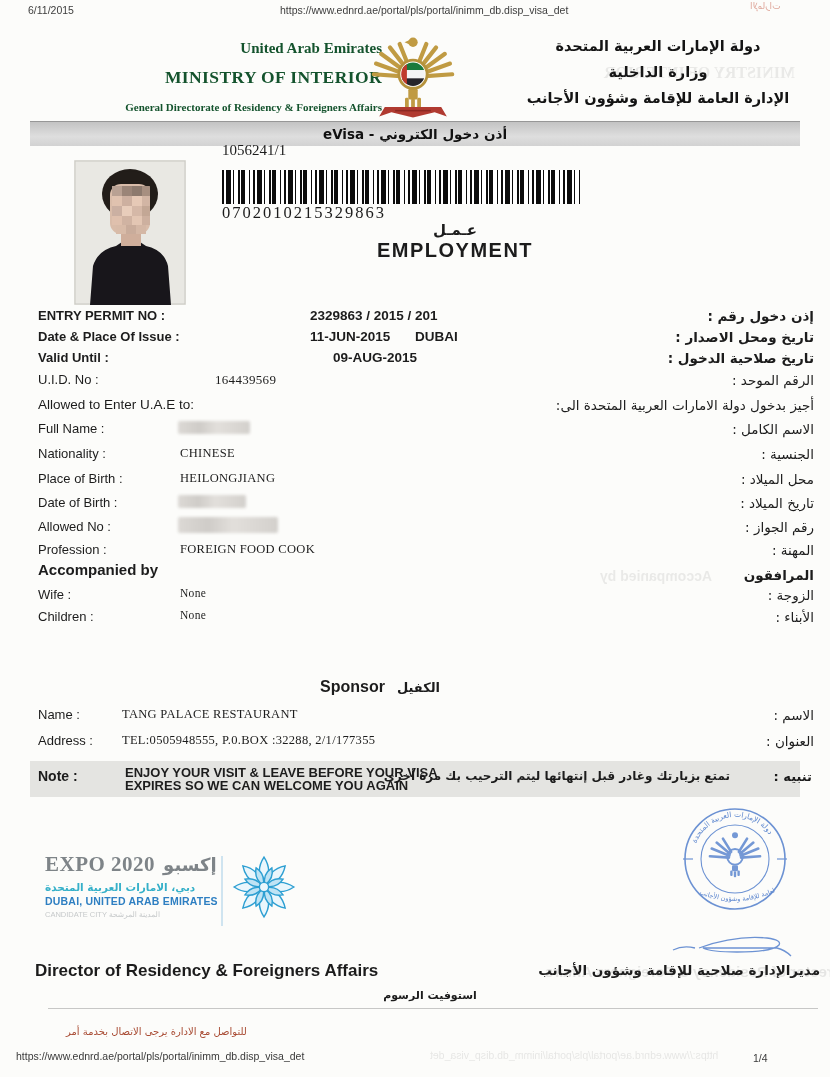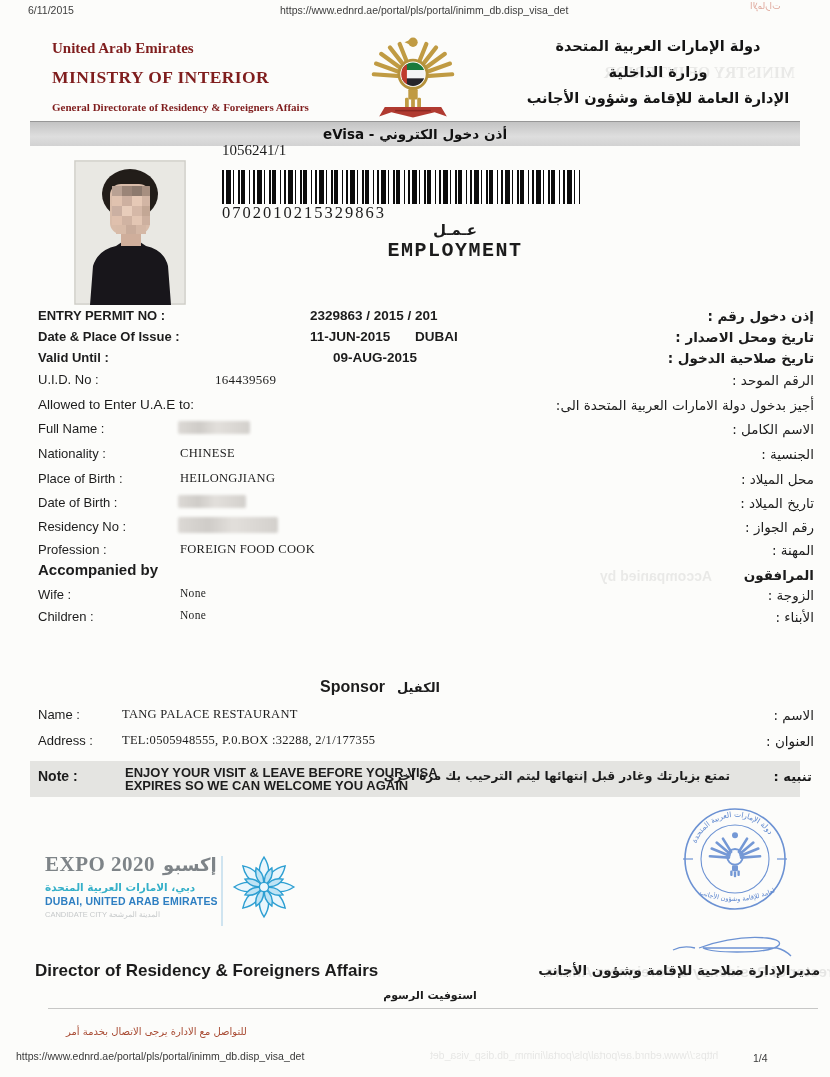--- a/index.html
+++ b/index.html
@@ -9,21 +9,21 @@
   .serif{font-family:"Liberation Serif",serif;}
   .arab{direction:rtl;font-family:"DejaVu Sans",sans-serif;}
   .b{font-weight:700;}
 
   
   .ph{font-size:10.5px;color:#3d3d3d;}
   .footer-url{font-size:10.5px;color:#3a3a3a;}
   .footer-red{font-size:10px;color:#a84a32;font-family:"DejaVu Sans",sans-serif;direction:rtl;}
 
   
-  .hdr-en{left:52px;top:40px;width:330px;text-align:left;font-family:"Liberation Serif",serif;font-weight:700;color:#7f1d1d;}
+  .hdr-en{left:52px;top:40px;width:330px;text-align:right;font-family:"Liberation Serif",serif;font-weight:700;color:#14532d;}
   .hdr-en .l1{font-size:15px;}
   .hdr-en .l2{font-size:17.5px;margin-top:10px;letter-spacing:.4px;}
   .hdr-en .l3{font-size:11px;margin-top:13px;}
   .hdr-ar{right:12px;top:38px;width:320px;text-align:center;font-weight:700;color:#141414;}
   .hdr-ar div{font-size:14.5px;margin-bottom:10px;}
 
   .evisa-bar{left:30px;top:121px;width:770px;height:24px;
      background:linear-gradient(180deg,#c3c3c3,#dedede 60%,#d2d2d2);
      border-top:1px solid #979797;text-align:center;line-height:24px;
      font-size:13.5px;font-weight:700;color:#111;}
@@ -31,21 +31,21 @@
   
   .bc-top{left:222px;top:142px;font-size:15px;}
   .barcode{left:222px;top:170px;width:358px;height:34px;
     background:repeating-linear-gradient(90deg,
       #0c0c0c 0 2px,#fff 2px 4px,#0c0c0c 4px 9px,#fff 9px 11px,
       #0c0c0c 11px 12px,#fff 12px 16px,#0c0c0c 16px 18px,#fff 18px 19px,
       #0c0c0c 19px 23px,#fff 23px 27px,#0c0c0c 27px 28px,#fff 28px 31px);}
   .bc-num{left:222px;top:203px;font-size:16.5px;letter-spacing:2px;}
 
   .type-ar{left:380px;top:221px;width:150px;text-align:center;font-size:15px;font-weight:700;}
-  .type-en{left:330px;top:239px;width:250px;text-align:center;font-family:Liberation Mono, monospace;
+  .type-en{left:330px;top:239px;width:250px;text-align:center;font-family:Liberation Sans, sans-serif;
            font-weight:700;font-size:20px;letter-spacing:1.5px;}
 
   
   .frow{position:absolute;left:0;width:830px;height:20px;}
   .lbl{position:absolute;left:38px;font-size:13px;white-space:nowrap;}
   .lbl15{font-size:15px;}
   .val{position:absolute;left:180px;font-family:"Liberation Serif",serif;font-size:12.5px;letter-spacing:.3px;white-space:nowrap;}
   .vuid{left:215px;font-size:13px;}
   .vb{position:absolute;left:310px;font-weight:700;font-size:13.5px;white-space:nowrap;}
   .v2{position:absolute;left:415px;font-weight:700;font-size:13.5px;}
@@ -227,21 +227,21 @@
     <span class="lbl">Place of Birth :</span>
     <span class="val">HEILONGJIANG</span>
     <span class="arl">محل الميلاد :</span>
   </div>
   <div class="frow" style="top:495px">
     <span class="lbl">Date of Birth :</span>
     <span class="redact" style="left:178px;top:0;width:68px;height:13px;"></span>
     <span class="arl">تاريخ الميلاد :</span>
   </div>
   <div class="frow" style="top:519px">
-    <span class="lbl">Residency No :</span>
+    <span class="lbl">Allowed No :</span>
     <span class="redact" style="left:178px;top:-2px;width:100px;height:16px;"></span>
     <span class="arl">رقم الجواز :</span>
   </div>
   <div class="frow" style="top:542px">
     <span class="lbl">Profession :</span>
     <span class="val">FOREIGN FOOD COOK</span>
     <span class="arl">المهنة :</span>
   </div>
   <div class="frow" style="top:561px">
     <span class="lbl b lbl15">Accompanied by</span>

